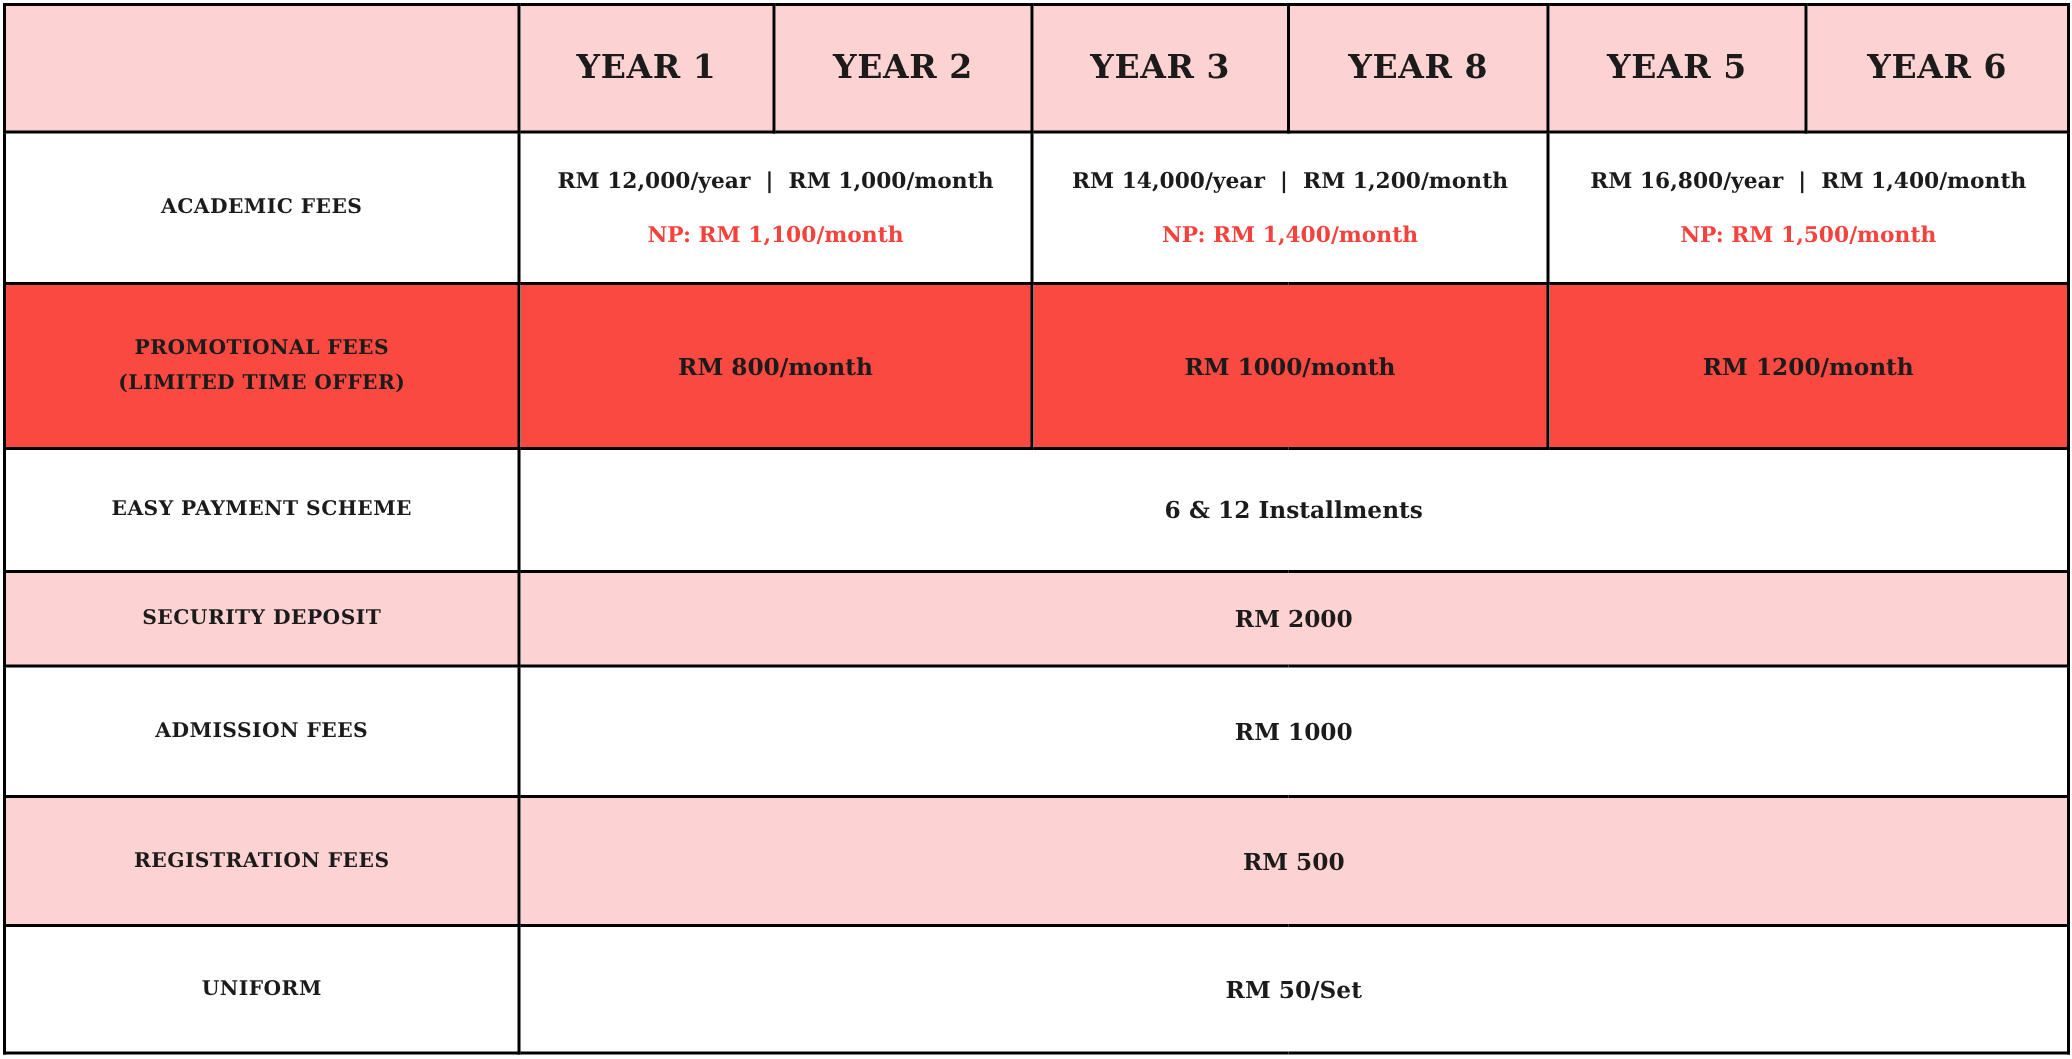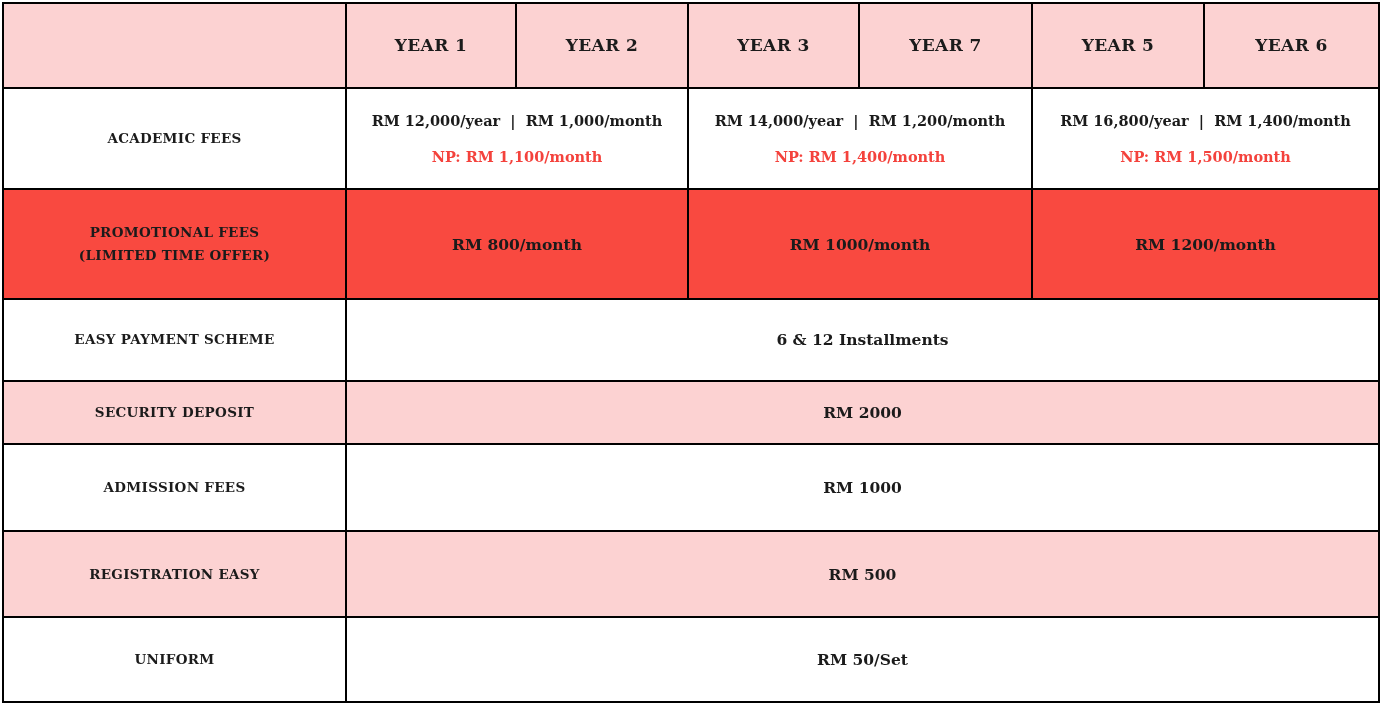--- a/index.html
+++ b/index.html
@@ -33,21 +33,21 @@
   tr.r-easy     { height: 80px; }
   tr.r-security { height: 62px; }
   tr.r-admission{ height: 85px; }
   tr.r-registration { height: 84px; }
   tr.r-uniform  { height: 83px; }
 
   .pink   { background: var(--pink, #fcd2d2); }
   .red-bg { background: var(--red, #f94940); }
 
   .year-th {
-    font-size: 17px;
+    font-size: 22px;
     letter-spacing: 0.4px;
   }
   .label-cell {
     font-size: 13.5px;
     letter-spacing: 0.3px;
     line-height: 1.7;
   }
   .value-cell {
     font-size: 15.5px;
   }
@@ -75,21 +75,21 @@
     <col style="width:172px">
       <col style="width:175px">
   </colgroup>
 
   <tbody>
       <tr class="r-header">
     <th class="pink"></th>
     <th class="pink year-th">YEAR 1</th>
     <th class="pink year-th">YEAR 2</th>
     <th class="pink year-th">YEAR 3</th>
-    <th class="pink year-th">YEAR 7</th>
+    <th class="pink year-th">YEAR 8</th>
     <th class="pink year-th">YEAR 5</th>
     <th class="pink year-th">YEAR 6</th>
   </tr>
 
   <tr class="r-academic">
     <td class="label-cell">ACADEMIC FEES</td>
     <td colspan="2">
       <div class="acad-main">RM 12,000/year &nbsp;|&nbsp; RM 1,000/month</div>
       <div class="np-line">NP: RM 1,100/month</div>
     </td>
@@ -122,21 +122,21 @@
     <td class="pink label-cell">SECURITY DEPOSIT</td>
     <td colspan="6" class="pink value-cell">RM 2000</td>
   </tr>
 
   <tr class="r-admission">
     <td class="label-cell">ADMISSION FEES</td>
     <td colspan="6" class="value-cell">RM 1000</td>
   </tr>
 
   <tr class="r-registration">
-    <td class="pink label-cell">REGISTRATION EASY</td>
+    <td class="pink label-cell">REGISTRATION FEES</td>
     <td colspan="6" class="pink value-cell">RM 500</td>
   </tr>
 
   <tr class="r-uniform">
     <td class="label-cell">UNIFORM</td>
     <td colspan="6" class="value-cell">RM 50/Set</td>
   </tr>
 </tbody>
   </table>
 

